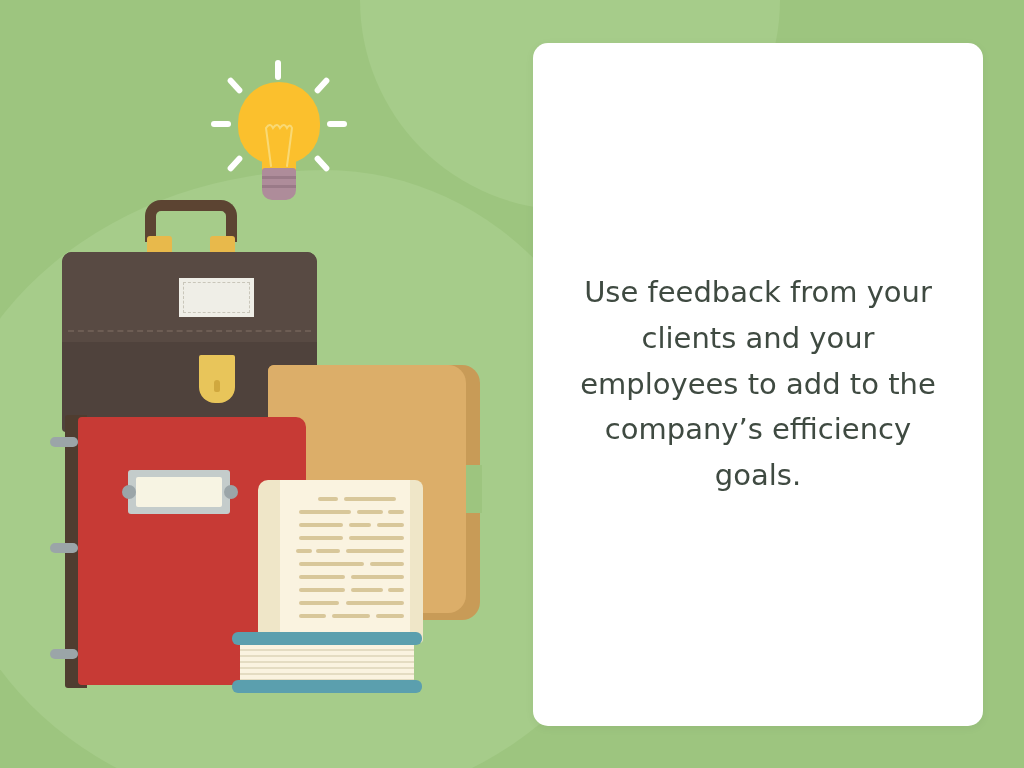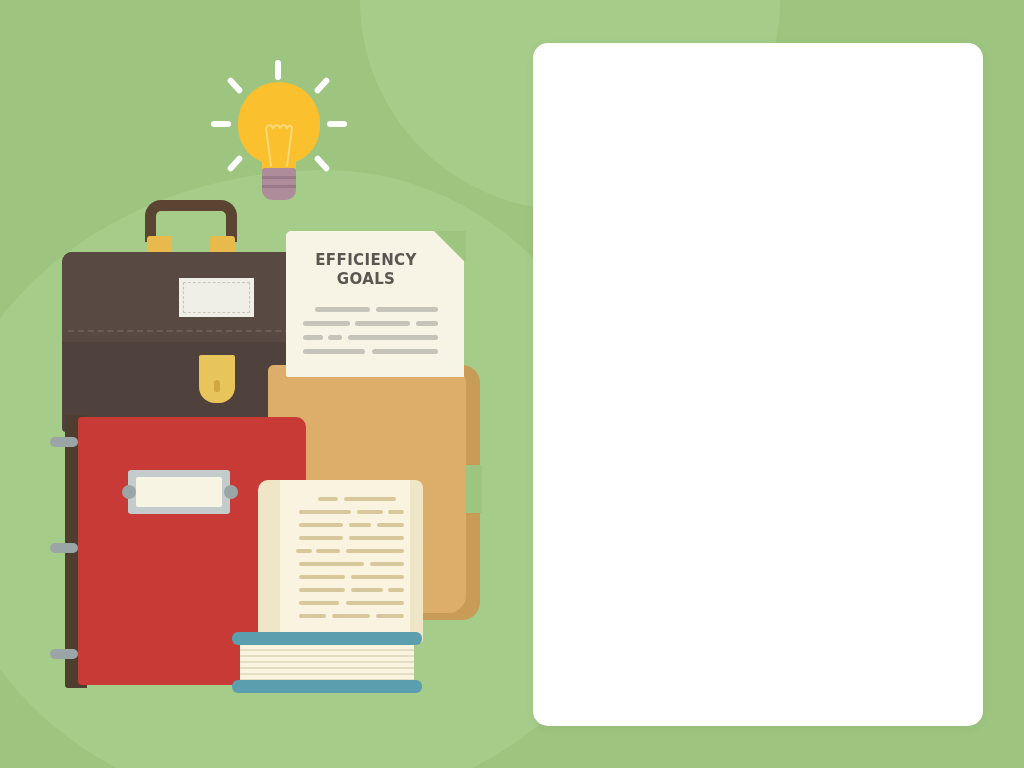--- a/index.html
+++ b/index.html
@@ -403,43 +403,20 @@
       <div id="bc-clasp"></div>
       <div id="bc-clasp-hole"></div>
     </div>
 
     <div class="piece" id="folder">
       <div id="folder-tab"></div>
       <div id="folder-tab-notch"></div>
       <div id="folder-front"></div>
     </div>
 
-    <div class="piece" id="document">
-      <div id="doc-sheet"></div>
-      <div id="doc-fold-shadow"></div>
-      <div id="doc-fold"></div>
-      <div id="doc-title">
-        <span>EFFICIENCY</span><br>
-        <span>GOALS</span>
-      </div>
-
-      <div class="doc-line" style="left:29px; top:76px; width:55px;"></div>
-      <div class="doc-line" style="left:90px; top:76px; width:62px;"></div>
-
-      <div class="doc-line" style="left:17px; top:90px; width:47px;"></div>
-      <div class="doc-line" style="left:69px; top:90px; width:55px;"></div>
-      <div class="doc-line" style="left:130px; top:90px; width:22px;"></div>
-
-      <div class="doc-line" style="left:17px; top:104px; width:20px;"></div>
-      <div class="doc-line" style="left:42px; top:104px; width:14px;"></div>
-      <div class="doc-line" style="left:62px; top:104px; width:90px;"></div>
-
-      <div class="doc-line" style="left:17px; top:118px; width:62px;"></div>
-      <div class="doc-line" style="left:86px; top:118px; width:66px;"></div>
-    </div>
 
     <div class="piece" id="binder">
       <div id="binder-spine"></div>
       <div id="binder-cover"></div>
       <div class="binder-ring" style="top:22px;"></div>
       <div class="binder-ring" style="top:128px;"></div>
       <div class="binder-ring" style="top:234px;"></div>
       <div id="binder-label"></div>
       <div class="binder-label-pin" style="left:72px;"></div>
       <div class="binder-label-pin" style="left:174px;"></div>
@@ -495,15 +472,16 @@
       <div class="sb-page-line" style="top:35px;"></div>
       <div class="sb-page-line" style="top:41px;"></div>
       <div class="sb-page-line" style="top:47px;"></div>
       <div id="sb-top-cover"></div>
       <div id="sb-bottom-cover"></div>
     </div>
 
   </div>
 
   <div id="card">
+    <p id="card-body">Use feedback from your clients and your employees to add to the company’s efficiency goals.</p>
   </div>
 
 </div>
 
 </body></html>

